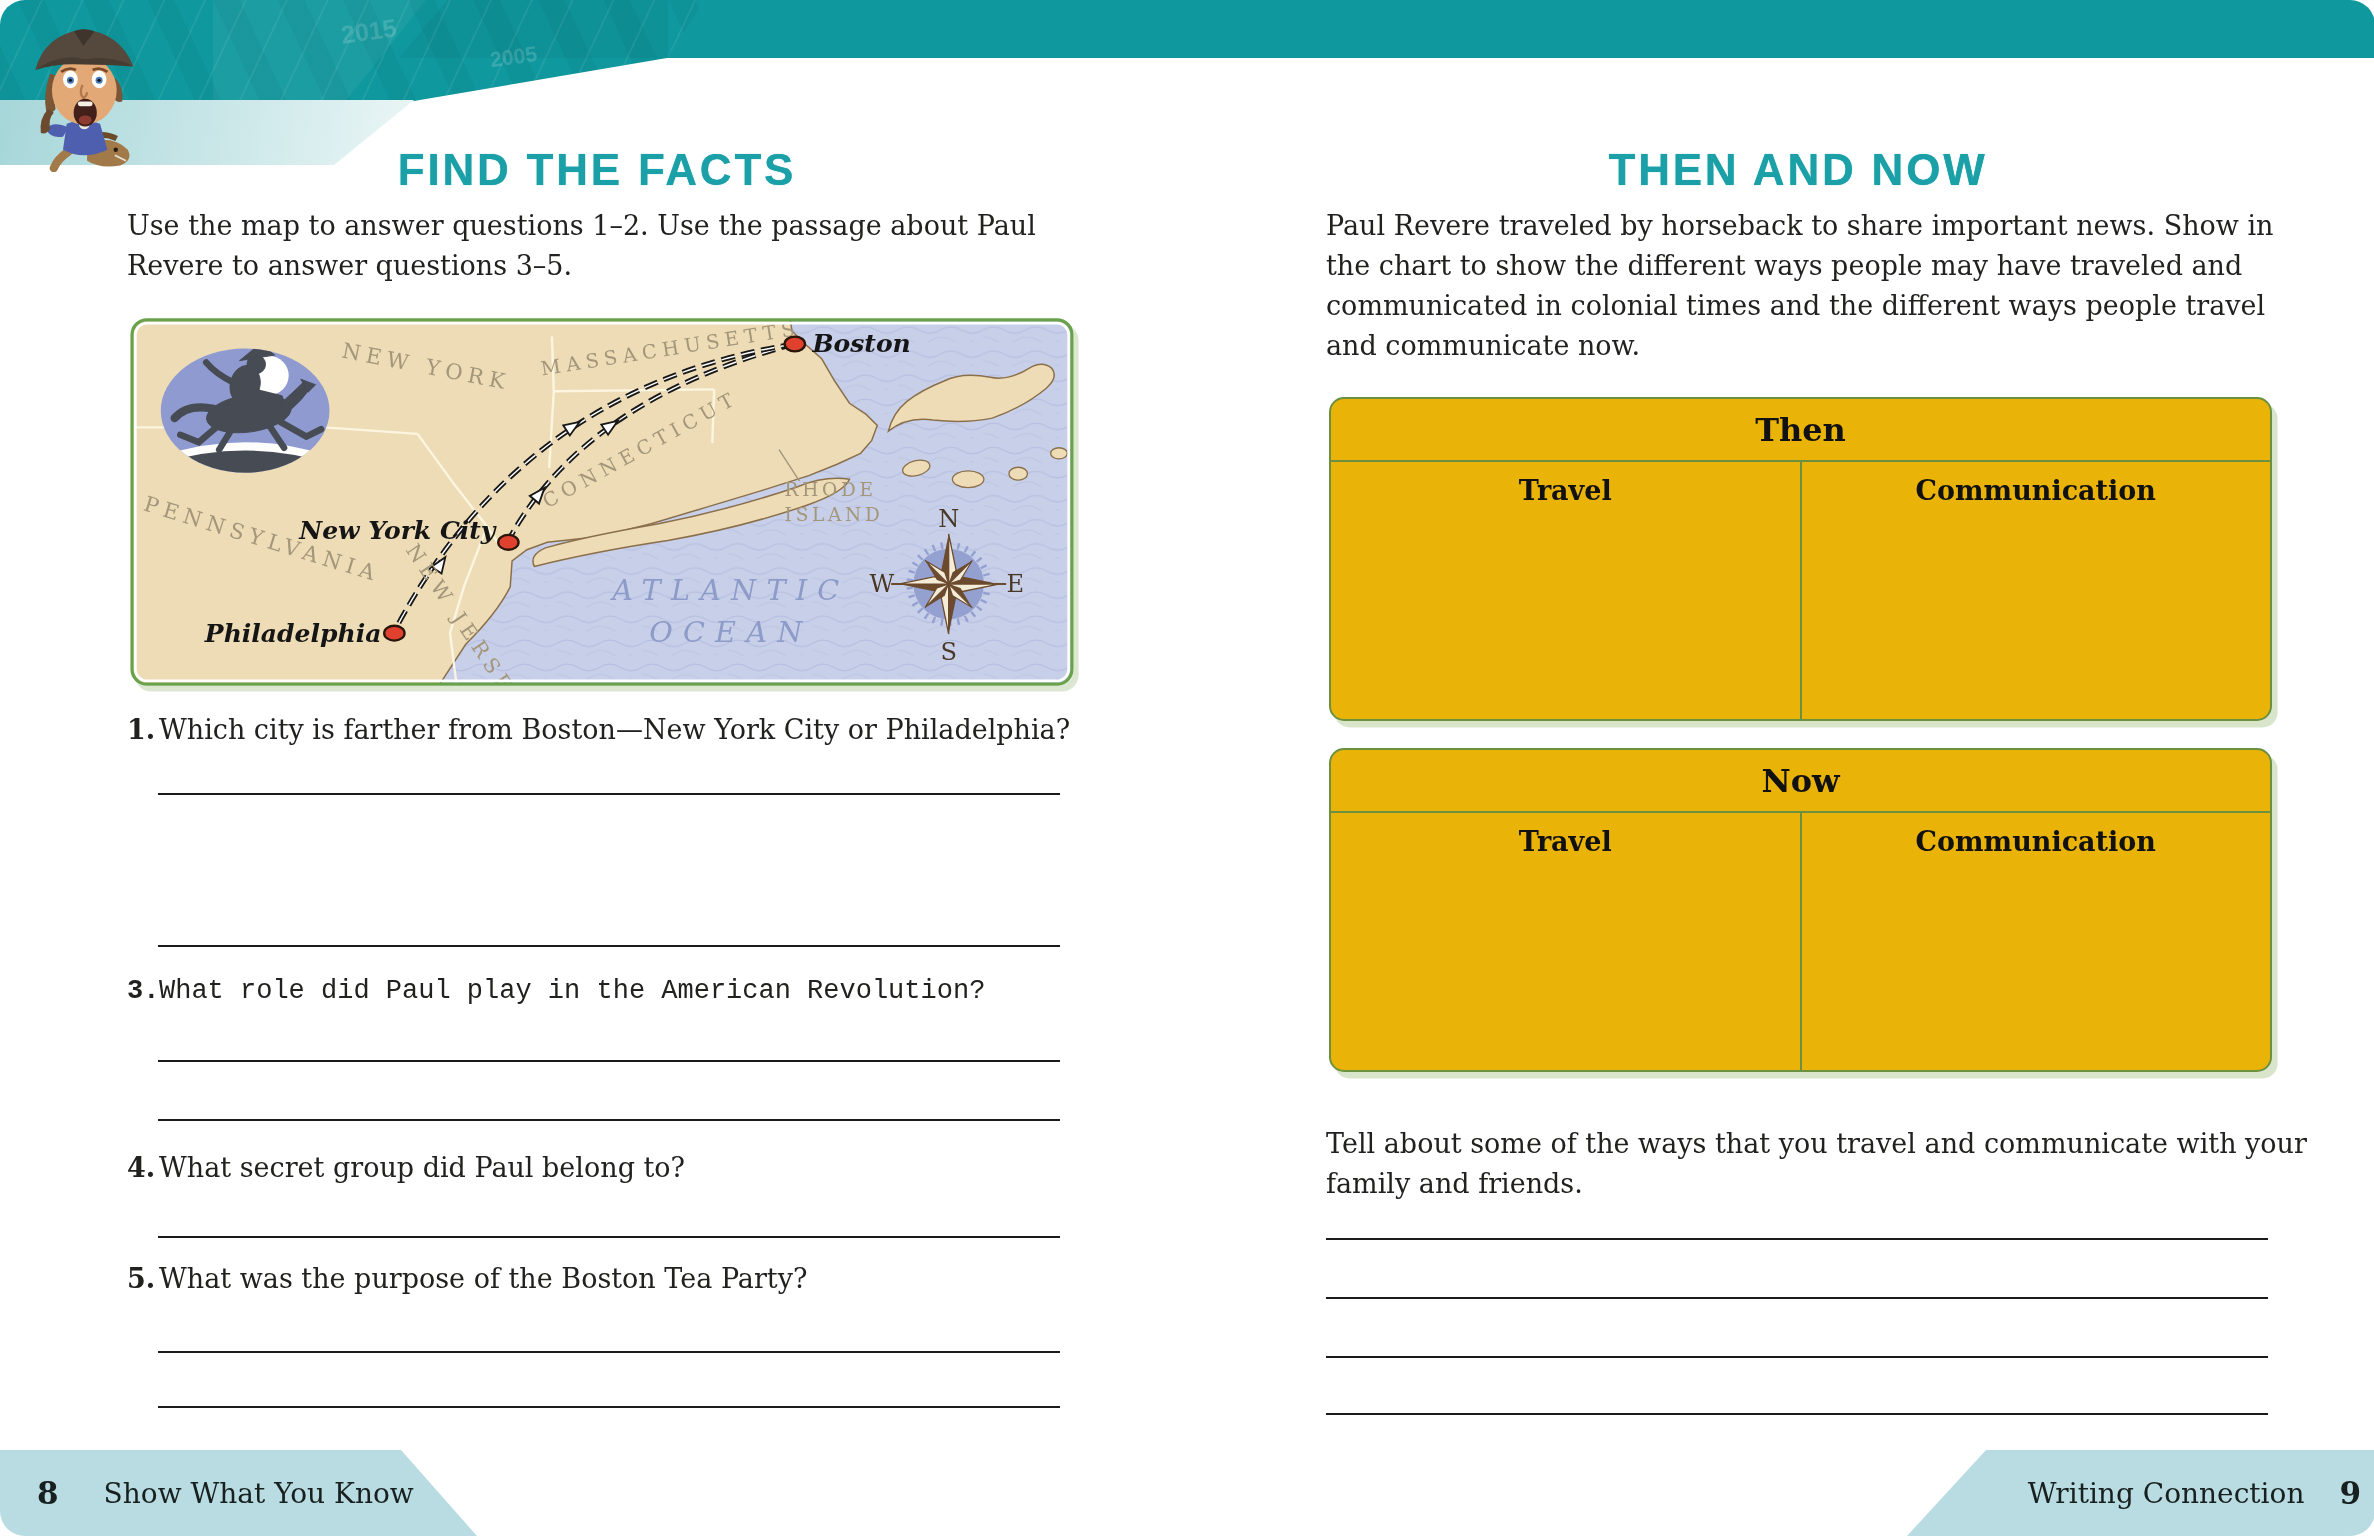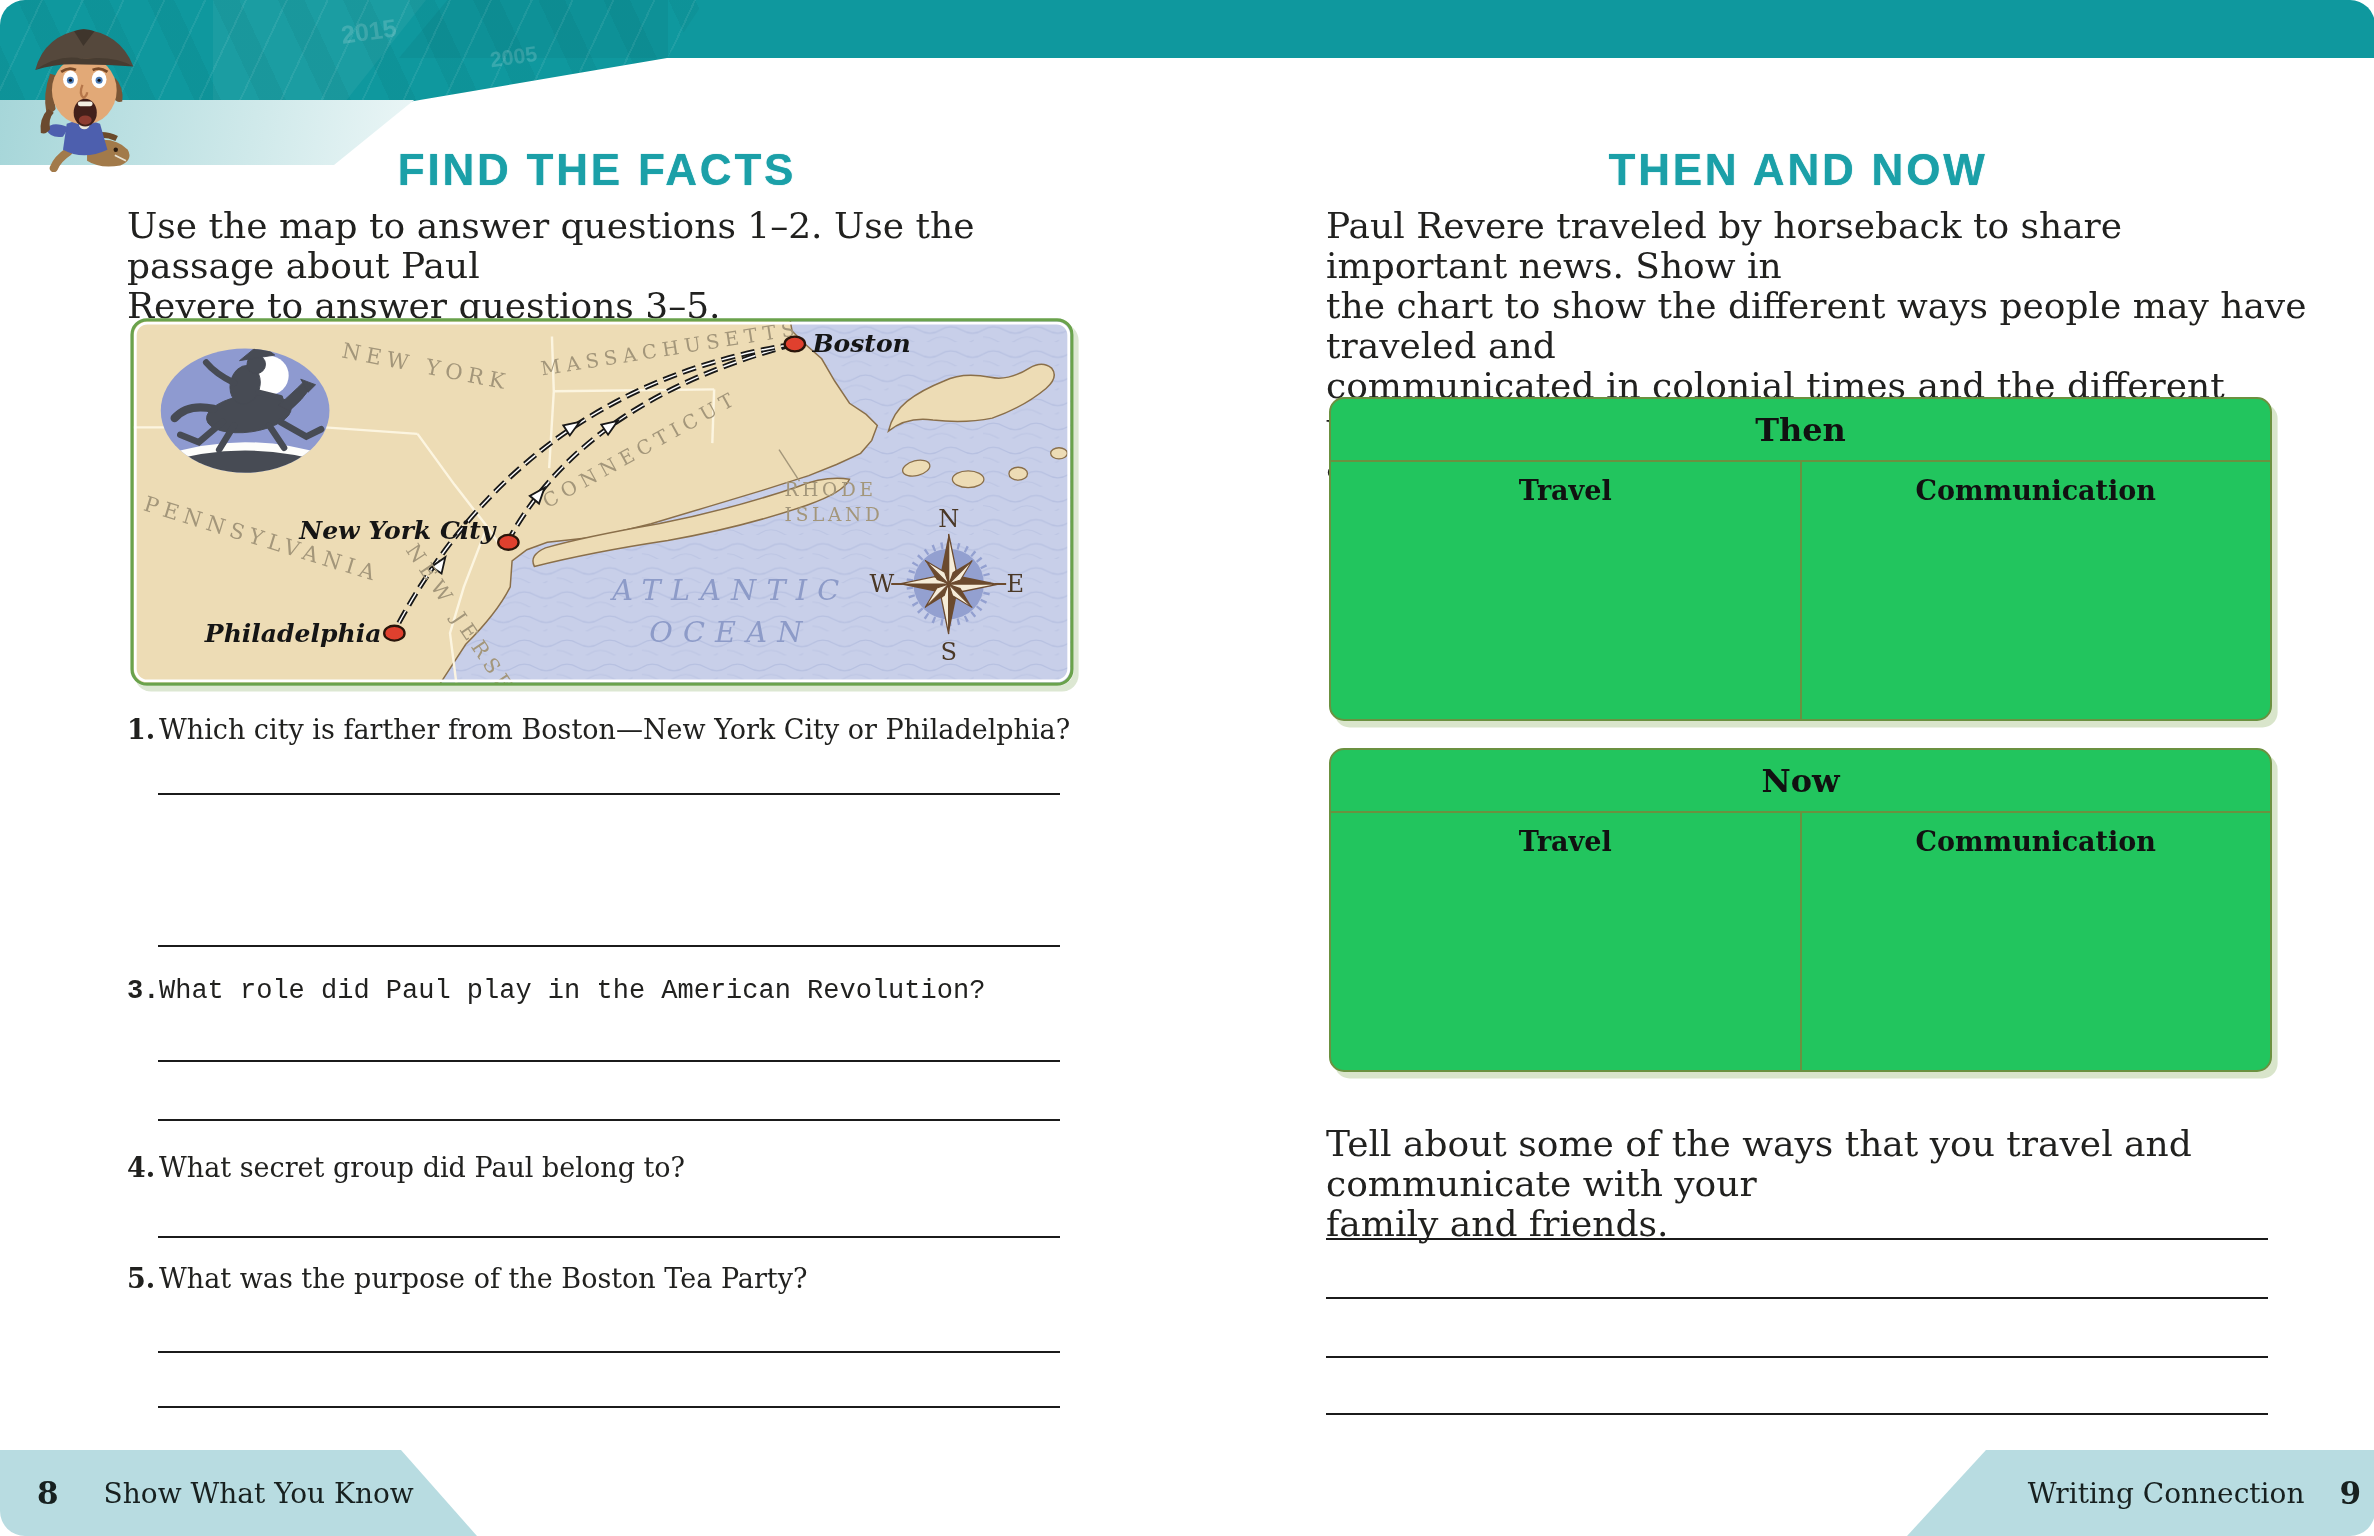--- a/index.html
+++ b/index.html
@@ -21,29 +21,29 @@
   .wm{position:absolute;font-family:"Liberation Sans",sans-serif;font-weight:bold;
       color:rgba(255,255,255,.17);transform:rotate(-8deg);}
   .banner-light{position:absolute;left:0;top:100px;width:668px;height:65px;
     background:linear-gradient(100deg,#a6d6d9 0%,#cfe9ea 38%,#ffffff 80%);
     clip-path:polygon(0 0,62% 0,50% 100%,0 100%);}
 
   
   .page-title{position:absolute;width:742px;text-align:center;
     font-family:"Liberation Sans",sans-serif;font-weight:bold;font-size:44px;letter-spacing:2.8px;
     color:#1ba0a8;text-shadow:0 0 0.9px #1ba0a8;}
-  .bodytext{position:absolute;font-size:36px;line-height:40px;color:#21211f;}
+  .bodytext{position:absolute;font-size:27px;line-height:40px;color:#21211f;}
 
   .q{position:absolute;font-size:27px;color:#21211f;white-space:nowrap;}
   .qnum{font-weight:bold;display:inline-block;width:32px;}
   .qline2{margin-left:32px;margin-top:7.4px;}
   .ansline{position:absolute;height:0;border-top:2.8px solid #1b1b1b;}
 
   
-  .gtable{position:absolute;border:2.8px solid #6b9140;border-radius:15px;background:#22c55e;
+  .gtable{position:absolute;border:2.8px solid #6b9140;border-radius:15px;background:#eab308;
           box-shadow:5.6px 6.5px 0 #d9e5cb;display:flex;flex-direction:column;}
   .gt-head{height:61px;border-bottom:2.3px solid #6b9140;display:flex;align-items:center;justify-content:center;
            font-weight:bold;font-size:32px;color:#111;}
   .gt-body{flex:1;display:flex;}
   .gt-col{flex:1;display:flex;flex-direction:column;}
   .gt-col + .gt-col{border-left:2.3px solid #6b9140;}
   .gt-colhead{text-align:center;padding-top:13px;font-weight:bold;font-size:27px;color:#111;}
   .gt-cell{flex:1;}
 
   

